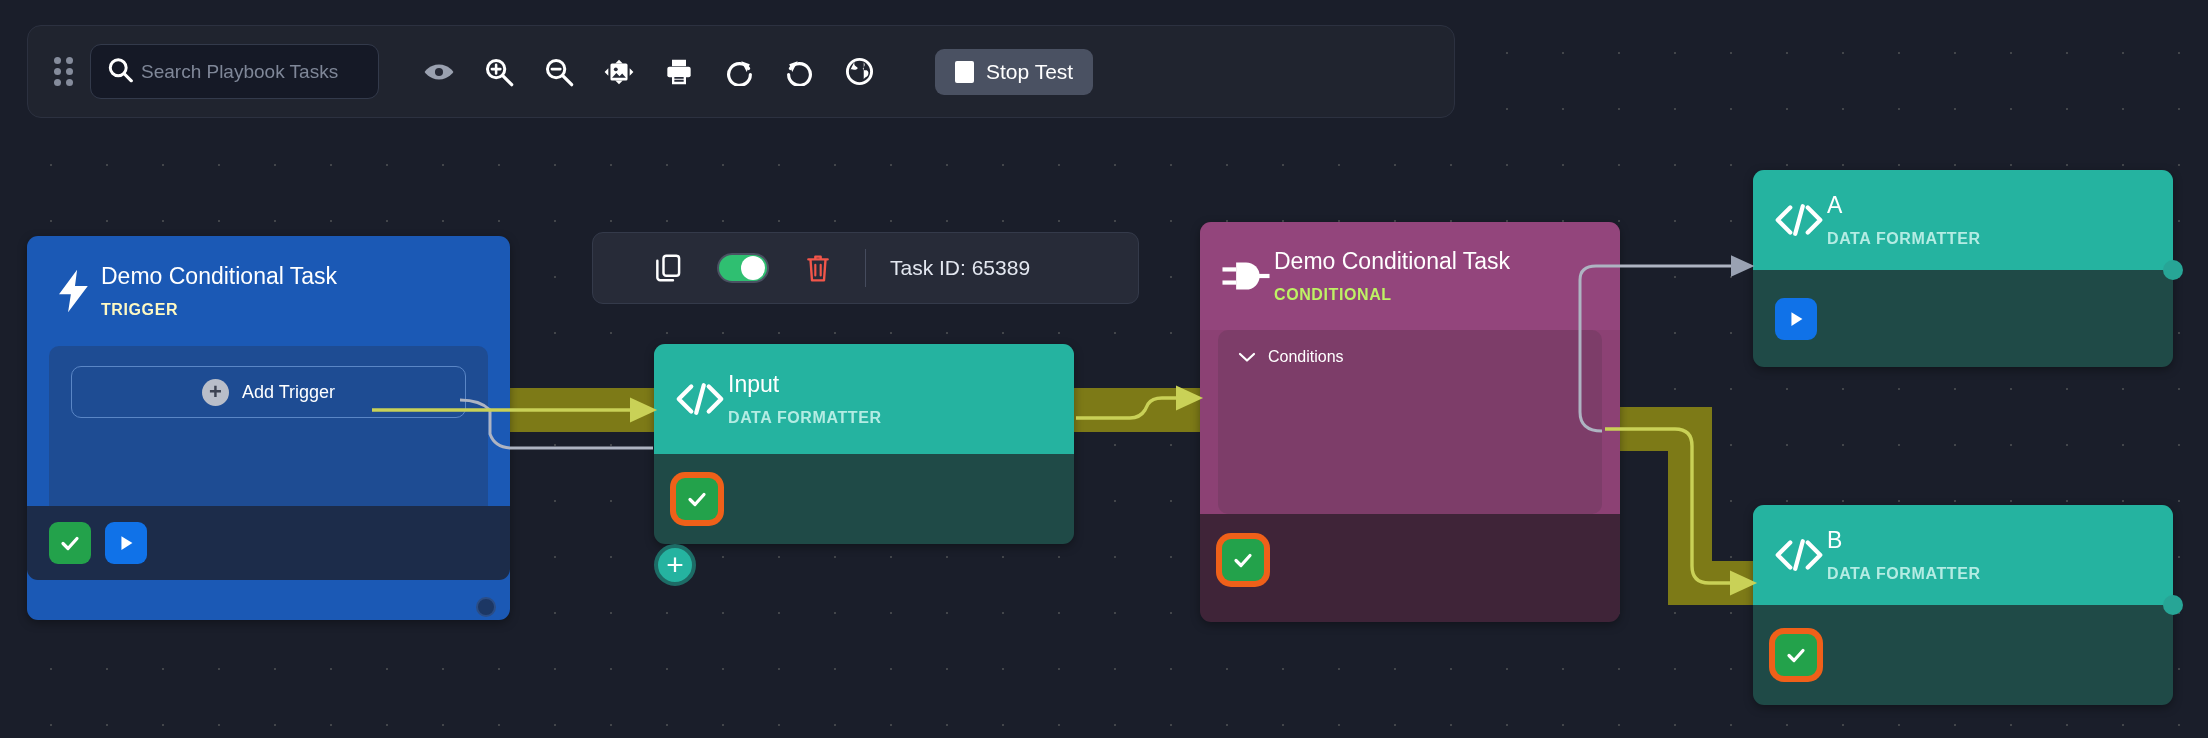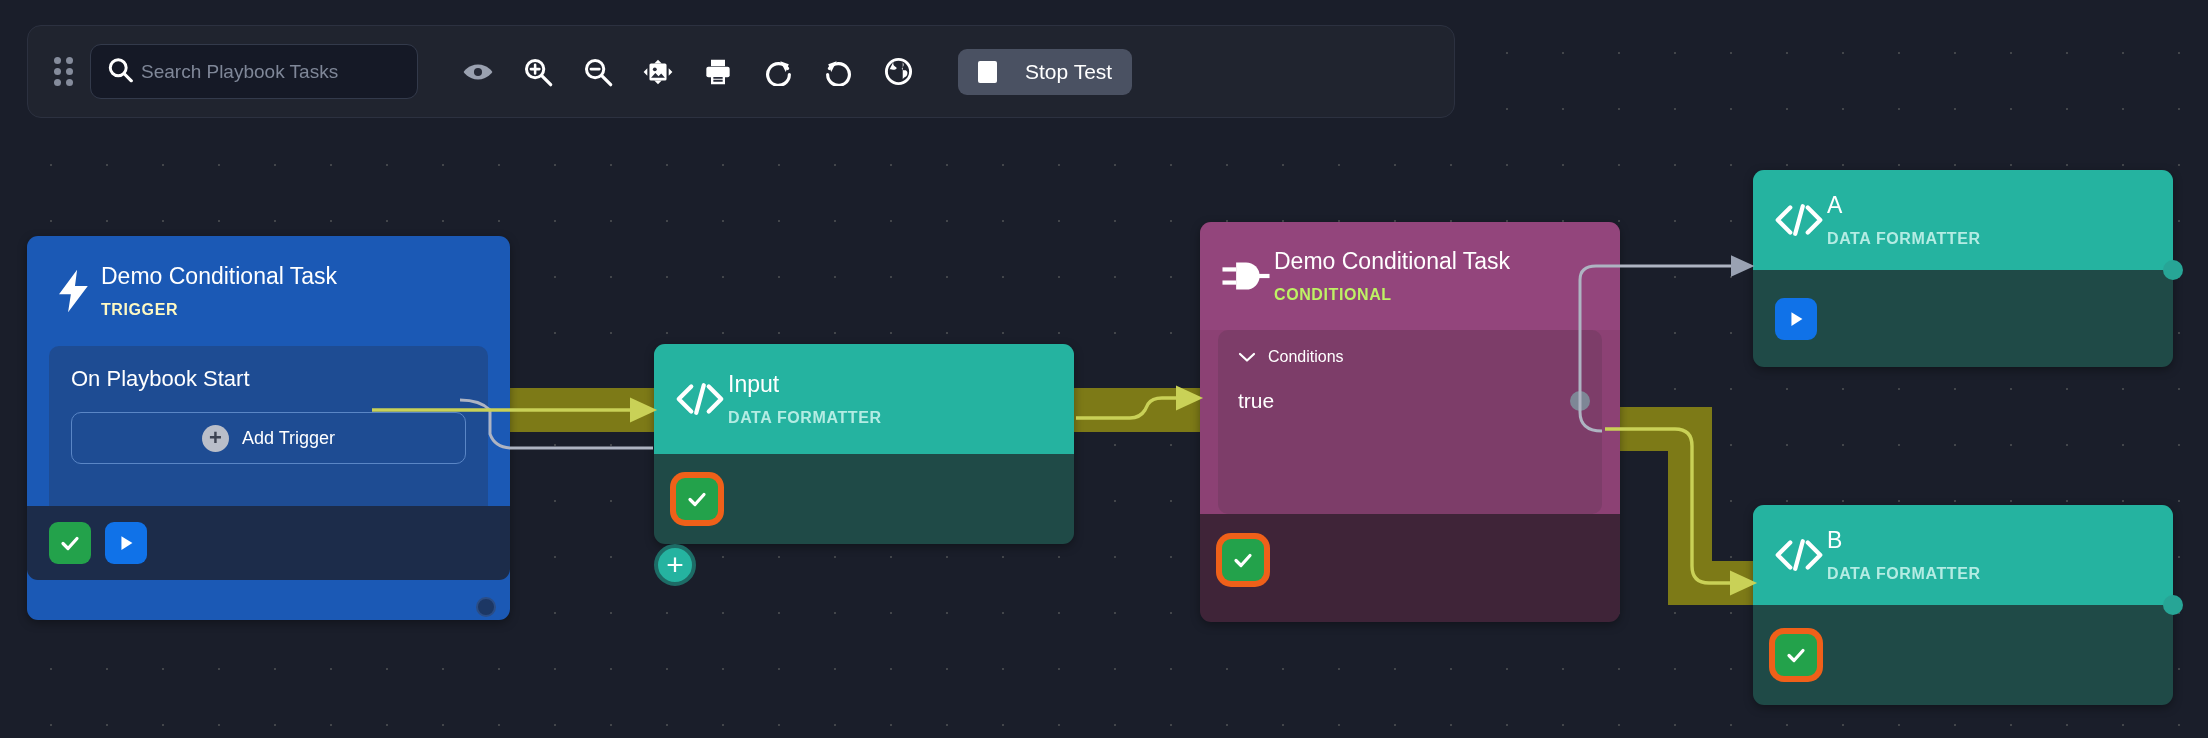--- a/index.html
+++ b/index.html
@@ -36,21 +36,21 @@
     grid-template-rows: repeat(3, 7px);
     gap: 4px 5px;
     align-content: center;
     margin-right: 14px;
     cursor: grab;
   }
   #drag-handle i { width: 7px; height: 7px; border-radius: 50%; background: #858c9c; display:block; }
 
   .search-wrap {
     position: relative;
-    width: 328px; height: 55px;
+    width: 289px; height: 55px;
     background: #151926;
     border: 1px solid #333a4b;
     border-radius: 11px;
     display: flex; align-items: center;
     padding-left: 50px;
   }
   .search-wrap .sicon { position:absolute; left: 17px; top: 50%; transform: translateY(-50%); }
   .search-wrap input {
     width: 100%; height: 100%;
     background: transparent; border: 0; outline: none;
@@ -61,26 +61,26 @@
 
   .tool-icons { display: flex; align-items: center; gap: 0px; margin-left: 30px; }
   .ticon {
     width: 60px; height: 52px;
     display: flex; align-items: center; justify-content: center;
     cursor: pointer; border-radius: 8px;
   }
   .ticon svg { display: block; }
 
   #stop-test {
-    margin-left: 30px;
+    margin-left: 46px;
     height: 46px;
     background: #4a5162;
     border: none;
     border-radius: 9px;
-    display: flex; align-items: center; gap: 28px;
+    display: flex; align-items: center; gap: 12px;
     padding: 0 20px;
     cursor: pointer;
   }
   #stop-test .sq { width: 19px; height: 22px; background: #ffffff; border-radius: 2px; display:block; }
   #stop-test span { color: #fff; font-size: 21px; }
 
   
   #task-toolbar {
     position: absolute; left: 592px; top: 232px;
     width: 547px; height: 72px;
@@ -217,21 +217,20 @@
         <svg width="40" height="46" viewBox="0 0 24 28">
             <path d="M14.5 1 3.5 16h7.2L9 27 21 11h-7.8z" fill="#fff"></path>
           </svg>
       </span>
       <span class="titles">
         <span class="t1">Demo Conditional Task</span>
         <span class="t2">TRIGGER</span>
       </span>
     </div>
     <div class="body">
-      <div class="lbl">On Playbook Start</div>
       <div id="add-trigger">
         <span class="plus">+</span>
         <span class="atl">Add Trigger</span>
       </div>
     </div>
     <div class="foot">
       <span class="sqbtn green">
         <svg width="24" height="24" viewBox="0 0 24 24">
             <path d="M5 12.5 10 17.5 19 7.5" stroke="#fff" stroke-width="3.2" fill="none" stroke-linecap="round" stroke-linejoin="round"></path>
           </svg>
@@ -282,24 +281,20 @@
         <span class="t2">CONDITIONAL</span>
       </span>
     </div>
     <div class="cbody">
       <div class="cbodyinner">
         <div class="crow-title">
           <svg width="18" height="12" viewBox="0 0 18 12">
               <path d="M2 3 9 9.5 16 3" stroke="#fff" stroke-width="2.2" fill="none" stroke-linecap="round" stroke-linejoin="round"></path>
             </svg>
           <span>Conditions</span>
-        </div>
-        <div class="crow">
-          <span>true</span>
-          <span class="port" style="right:12px; top:11px; background:#7e8796;"></span>
         </div>
       </div>
     </div>
     <div class="foot">
       <span class="sqbtn green ring">
         <svg width="24" height="24" viewBox="0 0 24 24">
             <path d="M5 12.5 10 17.5 19 7.5" stroke="#fff" stroke-width="3.2" fill="none" stroke-linecap="round" stroke-linejoin="round"></path>
           </svg>
       </span>
     </div>
@@ -362,20 +357,39 @@
     <path d="M460 400 Q480 400 490 410 L490 434 Q495 448 512 448 L653 448" stroke="#aeb4c2" stroke-width="3" fill="none"></path>
     <path d="M372 410 L652 410" stroke="#c9d157" stroke-width="3.4" fill="none" marker-end="url(#arrY)"></path>
 
     <path d="M1076 418 L1130 418 Q1140 418 1145 410 L1148 404 Q1152 398 1162 398 L1198 398" stroke="#c9d157" stroke-width="3.4" fill="none" marker-end="url(#arrY)"></path>
 
     <path d="M1602 431 Q1580 431 1580 412 L1580 280 Q1580 266 1596 266 L1750 266" stroke="#aeb4c2" stroke-width="3" fill="none" marker-end="url(#arrG)"></path>
 
     <path d="M1605 429 L1675 429 Q1692 429 1692 446 L1692 566 Q1692 583 1709 583 L1752 583" stroke="#c9d157" stroke-width="3.4" fill="none" marker-end="url(#arrY)"></path>
   </svg>
 
+  <div id="task-toolbar">
+    <span class="tt-btn">
+      <svg width="27" height="29" viewBox="0 0 24 26">
+        <rect x="7.5" y="1.5" width="14" height="18" rx="2.5" stroke="#fff" stroke-width="2.2" fill="none"></rect>
+        <path d="M16 23.5H4.5a2.5 2.5 0 0 1-2.5-2.5V6" stroke="#fff" stroke-width="2.2" fill="none" stroke-linecap="round"></path>
+      </svg>
+    </span>
+    <span class="toggle">
+      <span class="knob"></span>
+    </span>
+    <span class="tt-btn">
+      <svg width="26" height="29" viewBox="0 0 24 27">
+        <path d="M3 5h18M9.5 5V2.5h5V5M5 5l1.4 19.5h11.2L19 5" stroke="#f2564a" stroke-width="2.2" fill="none" stroke-linecap="round" stroke-linejoin="round"></path>
+        <path d="M9.5 10v10M14.5 10v10" stroke="#f2564a" stroke-width="2" stroke-linecap="round"></path>
+      </svg>
+    </span>
+    <span class="tt-divider"></span>
+    <span id="task-id">Task ID: 65389</span>
+  </div>
 
   <div id="toolbar">
     <span id="drag-handle">
       <i></i>
         <i></i>
         <i></i>
         <i></i>
         <i></i>
         <i></i>
     </span>

